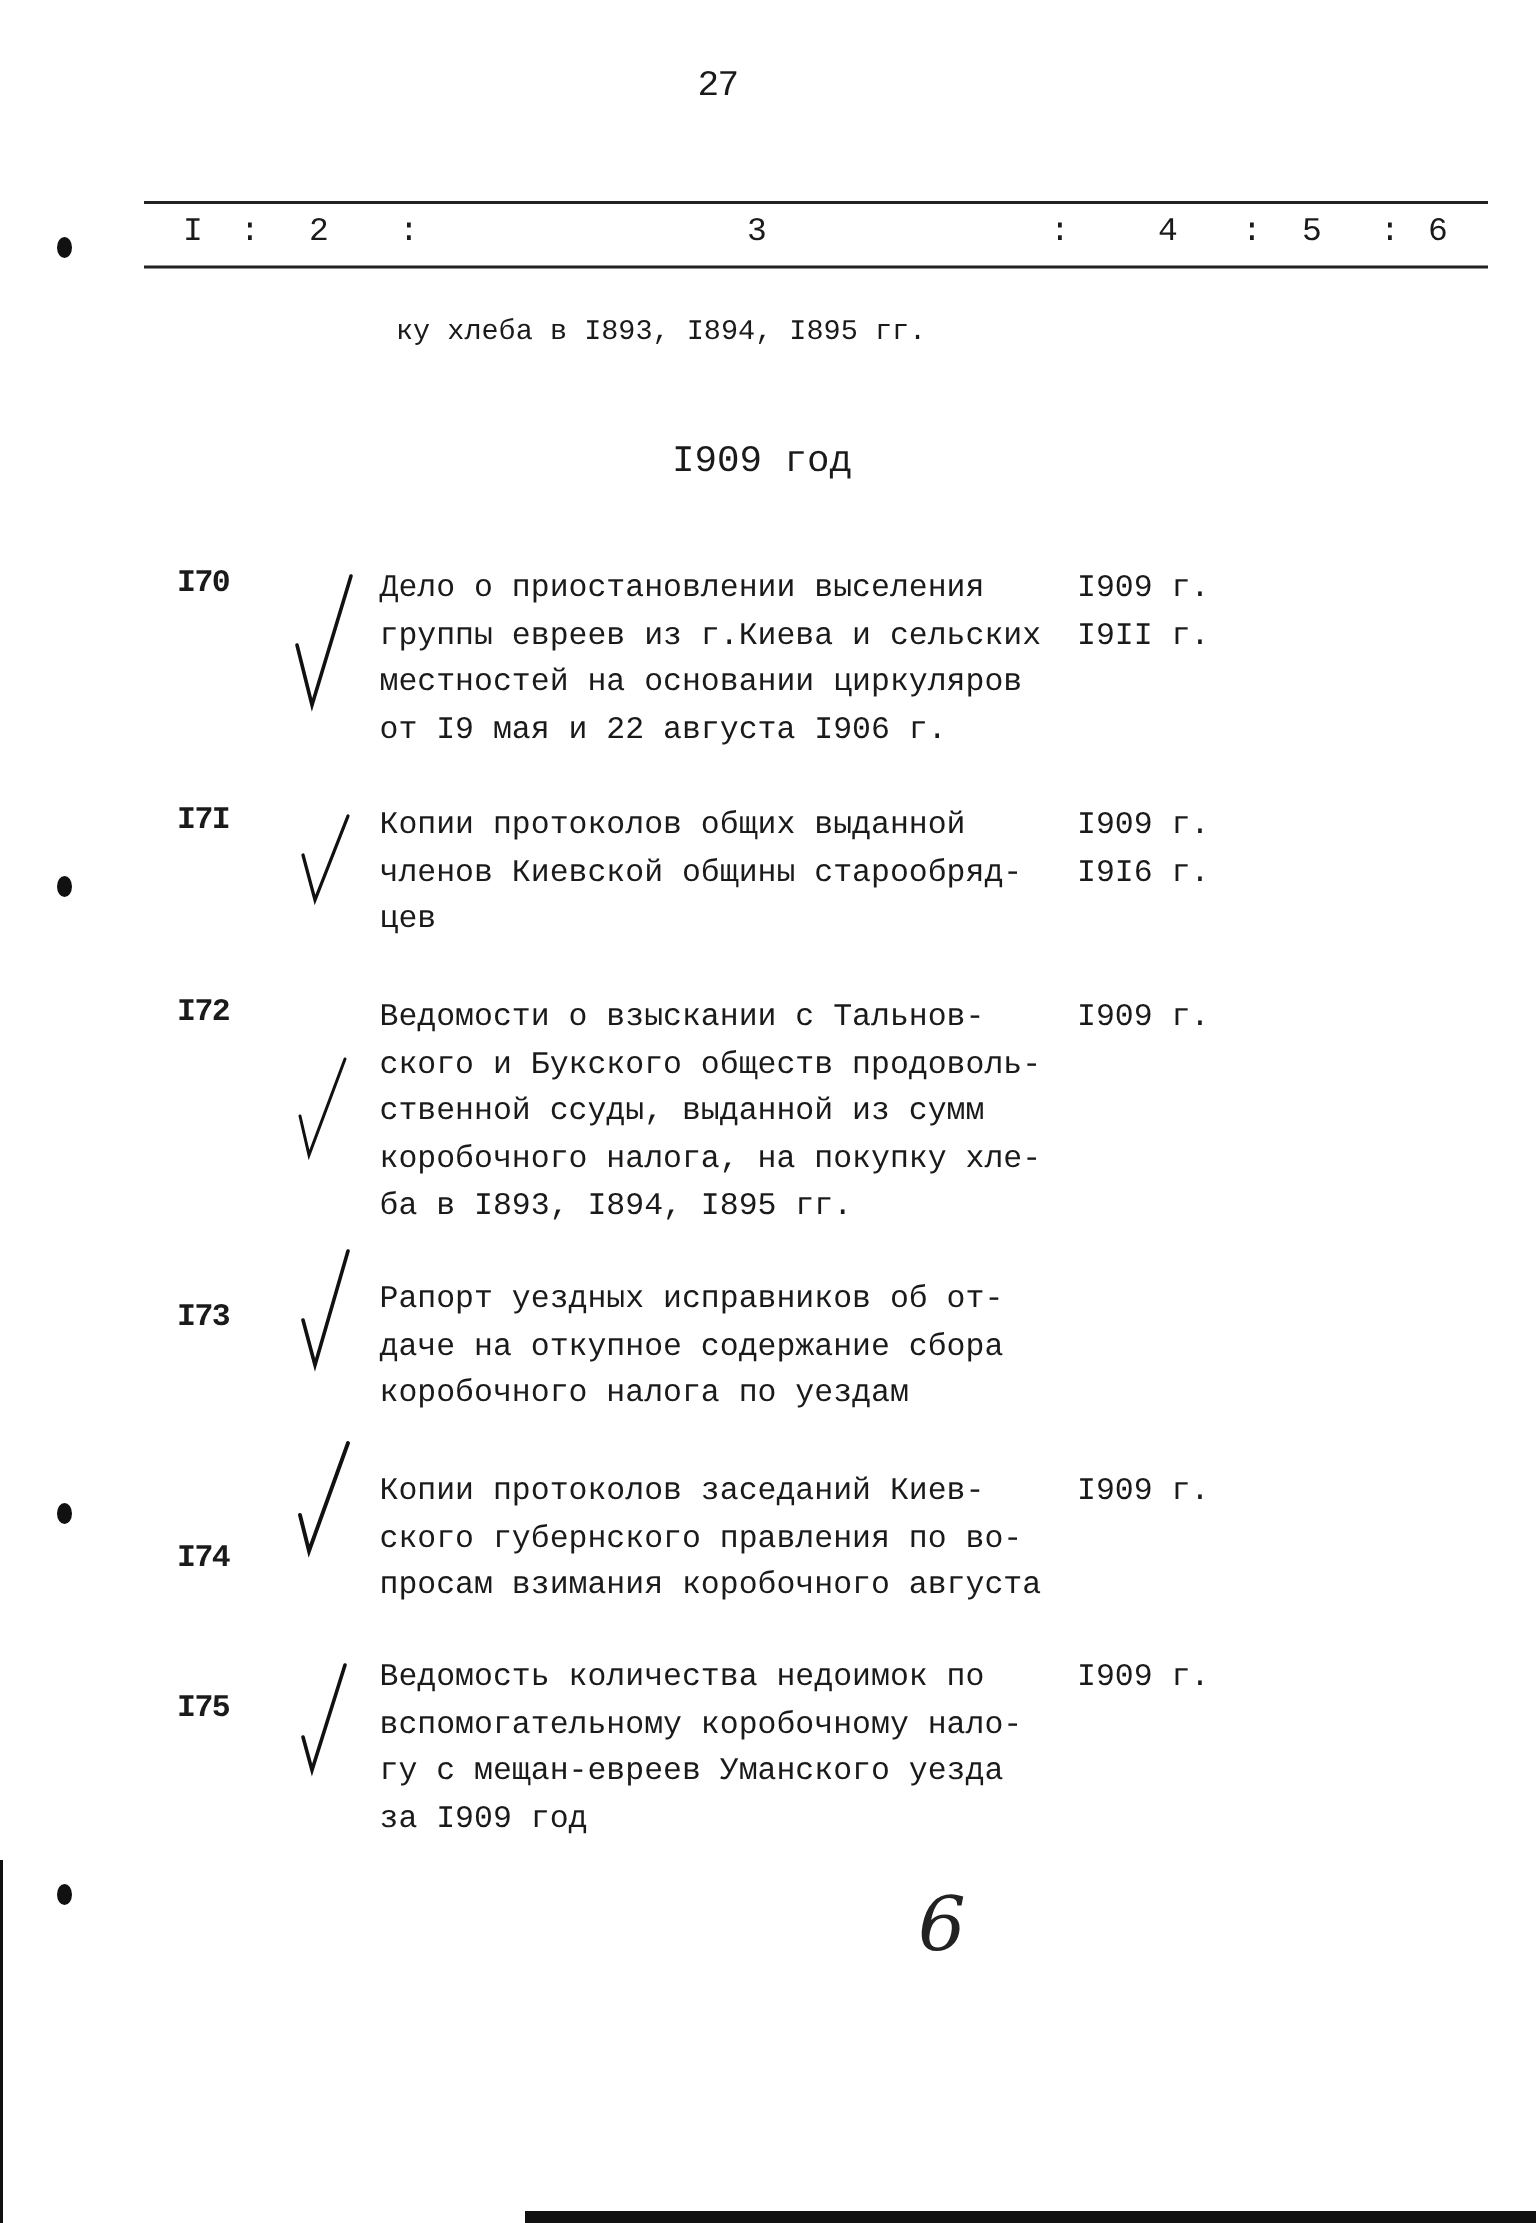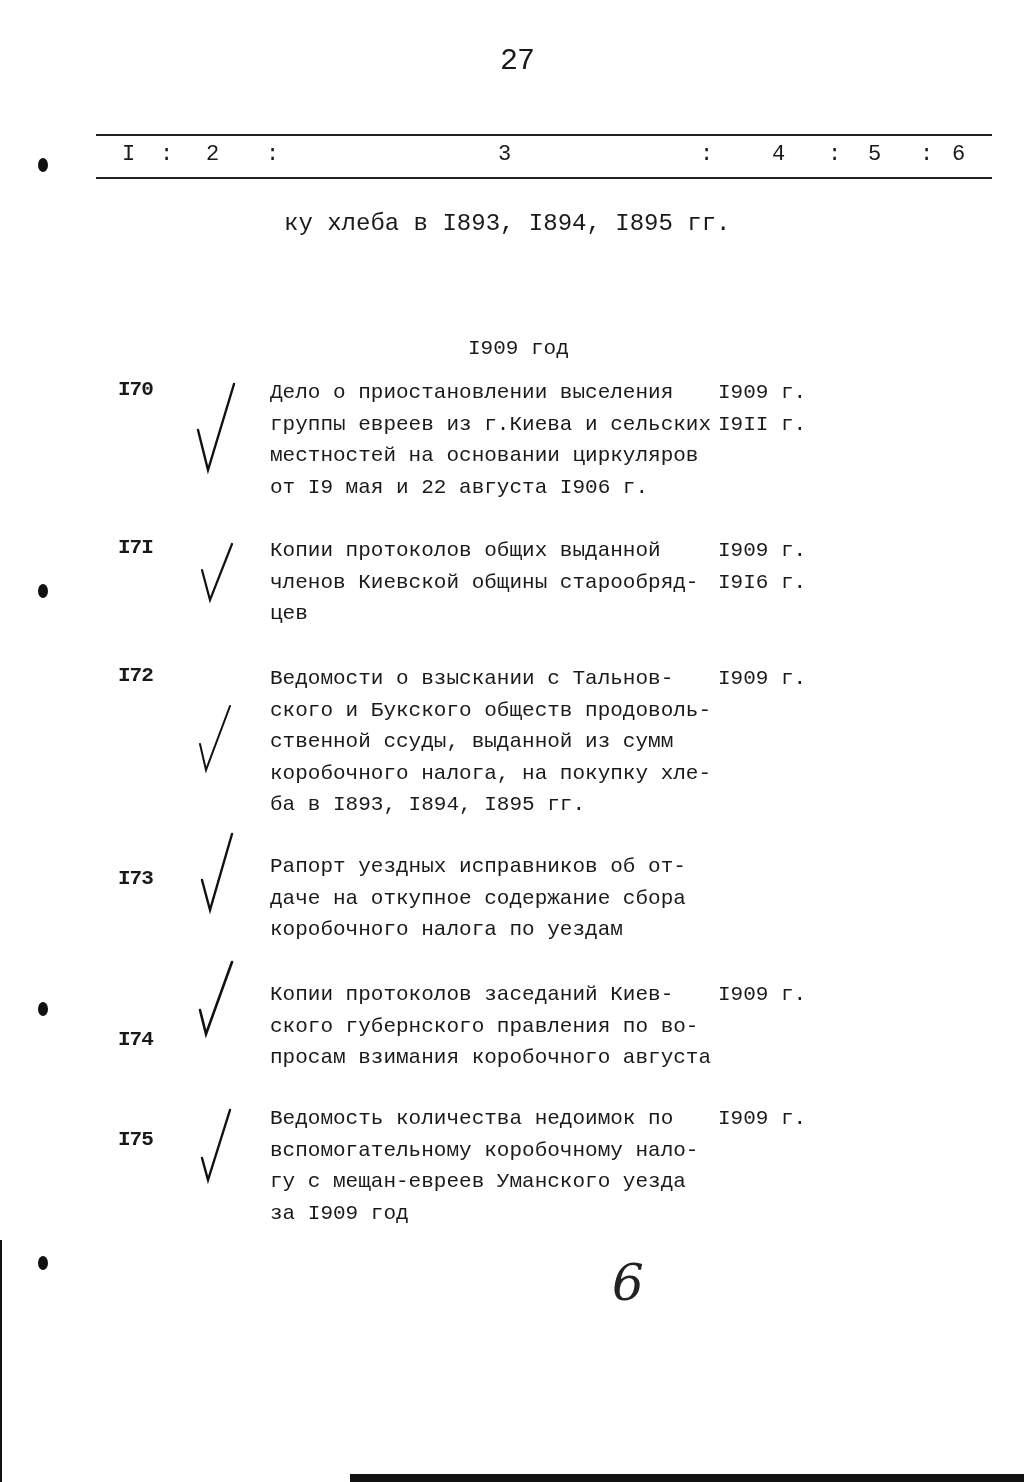--- a/index.html
+++ b/index.html
@@ -2,30 +2,30 @@
 <html><head>
   <meta charset="utf-8">
   <style>
     html, body { margin: 0; padding: 0; }
     body {
       width: 1024px; height: 1482px; background: #ffffff; position: relative;
       overflow: hidden; color: #1a1a1a;
       font-family: "Liberation Mono", "DejaVu Sans Mono", monospace;
     }
     .abs { position: absolute; }
-    .page-number { left: 500px; top: 44px; font-size: 30px; letter-spacing: -1px; }
+    .page-number { left: 465px; top: 44px; font-size: 24px; letter-spacing: -1px; }
     .rule { left: 96px; width: 896px; height: 2px; background: #222; }
     .rule.top { top: 134px; }
     .rule.bottom { top: 177px; }
     .header-row { top: 142px; left: 96px; width: 896px; height: 32px; font-size: 22px; }
     .header-row span { position: absolute; top: 0; }
-    .continuation { left: 284px; top: 210px; font-size: 24px; }
-    .year-heading { left: 468px; top: 293px; font-size: 21px; margin-top: 44px; }
+    .continuation { left: 264px; top: 210px; font-size: 19px; }
+    .year-heading { left: 448px; top: 293px; font-size: 25px; }
     .entry-num { left: 118px; font-size: 21px; letter-spacing: -1px; font-weight: bold; }
-    .entry-text { left: 270px; font-size: 21px; line-height: 31.5px; white-space: pre; }
+    .entry-text { left: 253px; font-size: 21px; line-height: 31.5px; white-space: pre; }
     .entry-dates { left: 718px; font-size: 21px; line-height: 31.5px; white-space: pre; }
     .check { left: 190px; }
     .check svg { overflow: visible; }
     .dot { width: 10px; height: 14px; border-radius: 50%; background: #111; }
     .hand-six { left: 612px; top: 1254px; font-family: "DejaVu Serif", serif; font-style: italic; font-size: 50px; color: #222; }
     .bottom-rule { left: 350px; top: 1474px; width: 674px; height: 8px; background: #111; }
     .left-edge { left: 0; top: 1240px; width: 2px; height: 242px; background: #111; }
   </style>
 </head>
 <body>

